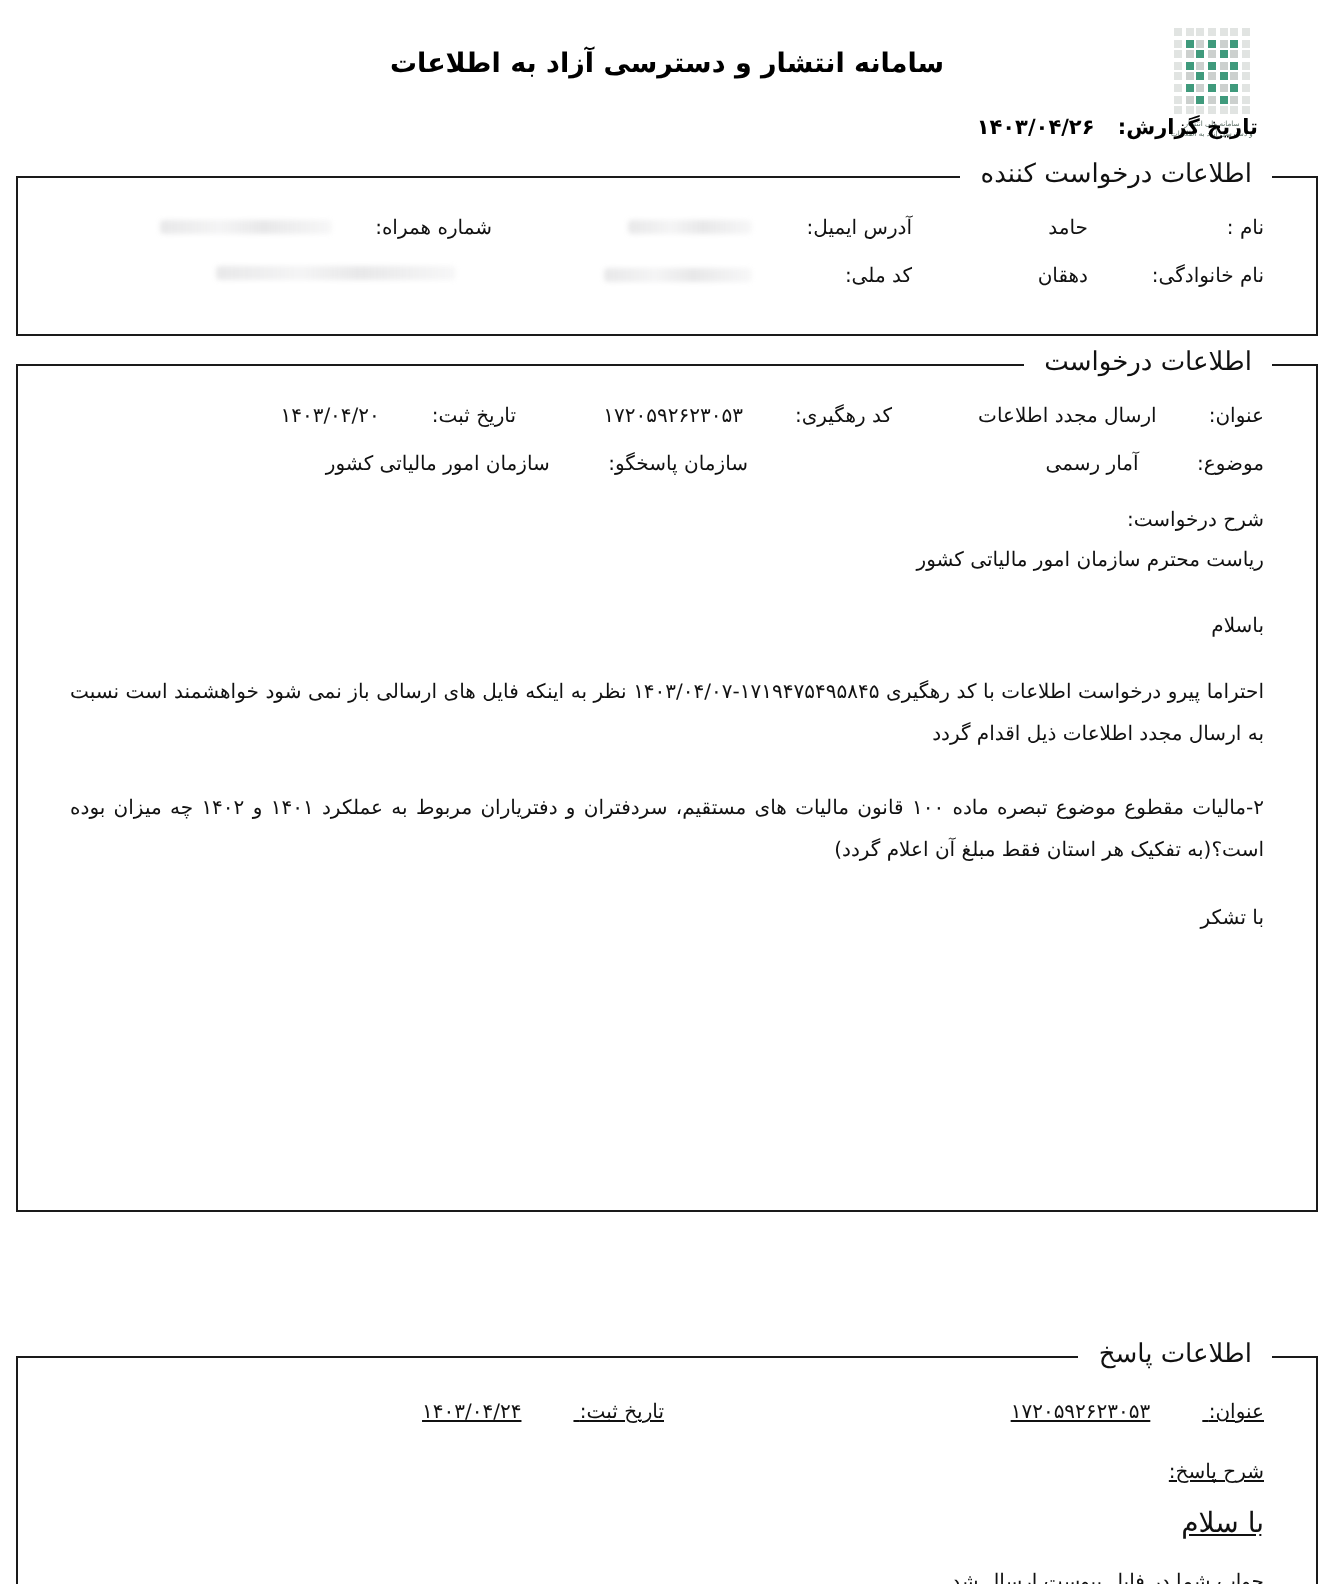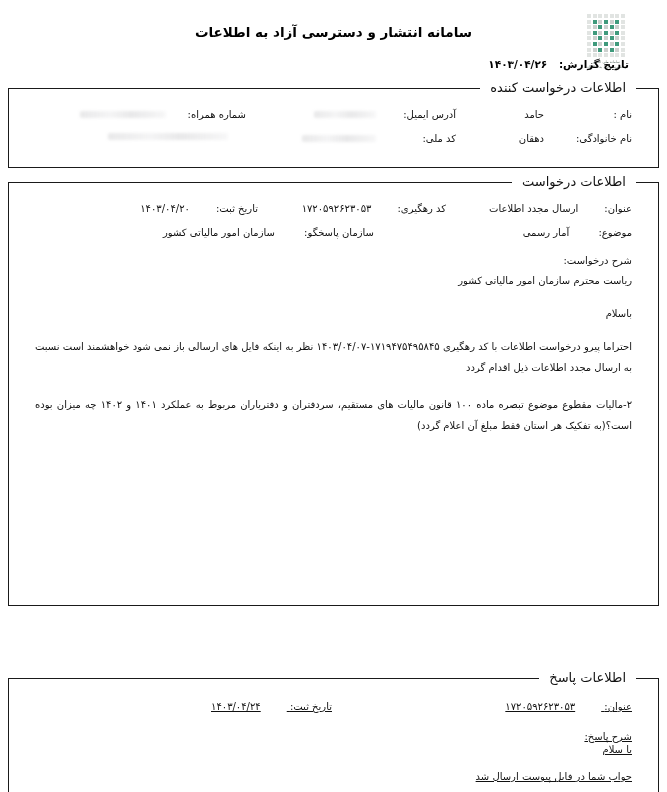--- a/index.html
+++ b/index.html
@@ -156,21 +156,21 @@
   .body-p.nm { margin-bottom: 0; }
   .spacer-sm { height: 12px; }
   .thanks { font-size: 10px; margin-top: 18px; }
 
   
   #answer-box { margin-top: 72px; height: 164px; text-decoration: underline; }
   #answer-box .box-inner { padding: 22px 26px 10px 26px; }
   .a1 { display: flex; align-items: baseline; height: 26px; font-size: 10px; }
   .a-seg-title { width: 300px; }
   .ans-label { font-size: 10px; margin-top: 4px; }
-  .ans-greet { font-size: 10px; margin-top: 2px; }
+  .ans-greet { font-size: 14px; margin-top: 12px; }
   .ans-text { font-size: 10px; margin-top: 16px; }
 </style>
 </head>
 <body>
 
 <div class="page">
 
   <div class="header">
 
     <div class="doc-title">سامانه انتشار و دسترسی آزاد به اطلاعات</div>
@@ -325,20 +325,21 @@
 
       <div class="body-p nm">باسلام</div>
 
       <div class="spacer-sm"></div>
 
       <div class="body-p">احتراما پیرو درخواست اطلاعات با کد رهگیری ۱۷۱۹۴۷۵۴۹۵۸۴۵-۱۴۰۳/۰۴/۰۷ نظر به اینکه فایل های ارسالی باز نمی شود  خواهشمند است نسبت به ارسال مجدد اطلاعات ذیل اقدام  گردد</div>
 
 
       <div class="body-p nm">۲-مالیات مقطوع موضوع تبصره ماده ۱۰۰ قانون مالیات های مستقیم، سردفتران و دفتریاران  مربوط به عملکرد ۱۴۰۱ و ۱۴۰۲ چه میزان بوده است؟(به تفکیک هر استان فقط مبلغ آن اعلام گردد)</div>
 
+      <div class="thanks">با تشکر</div>
     </div>
   </div>
 
   <div class="box" id="answer-box">
     <div class="box-legend">اطلاعات پاسخ</div>
 
     <div class="box-inner">
       <div class="a1">
         <div class="seg a-seg-title">
           <span class="flabel">عنوان:</span>

